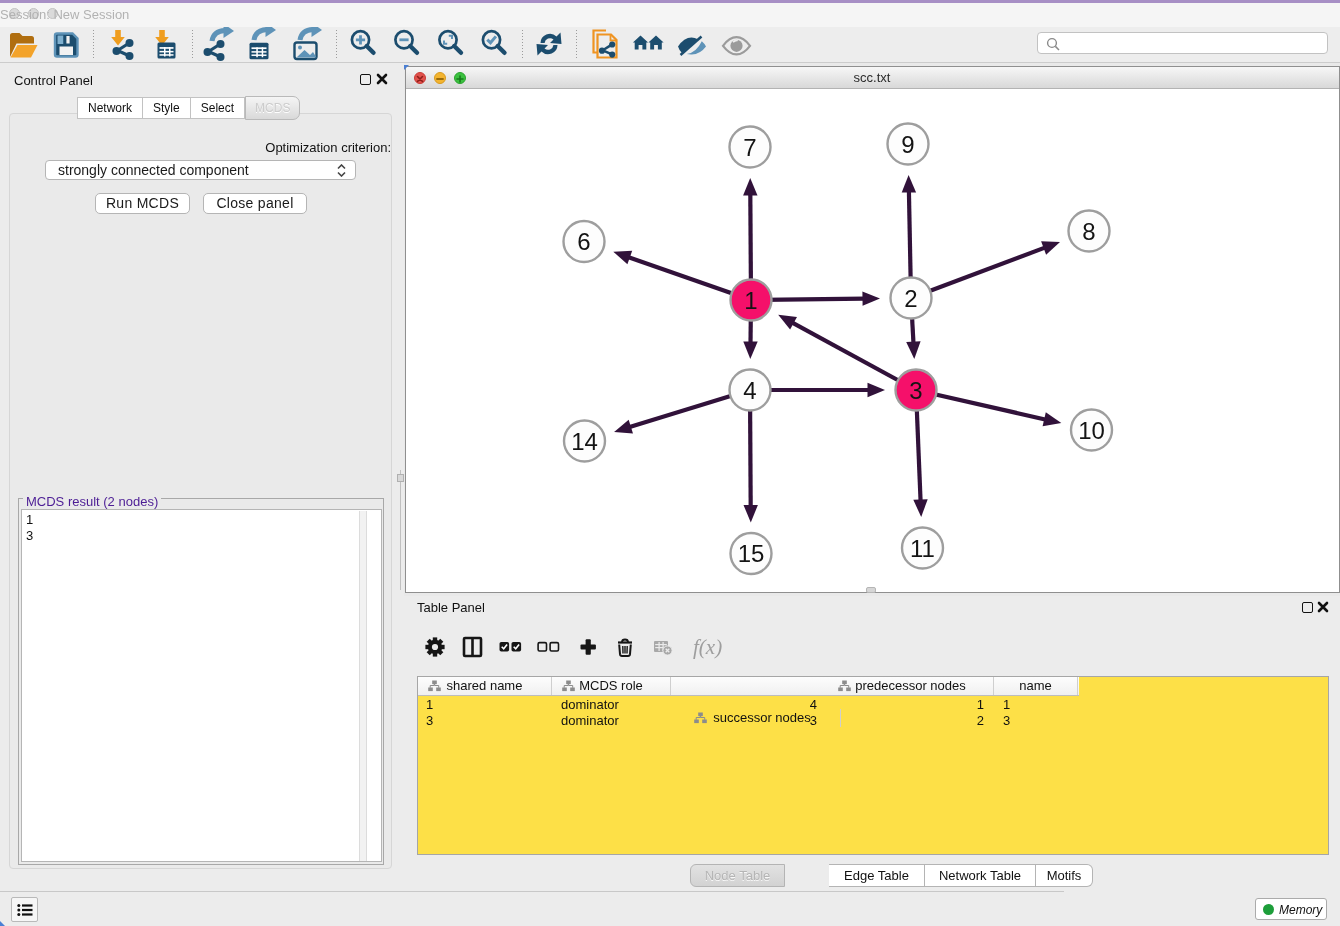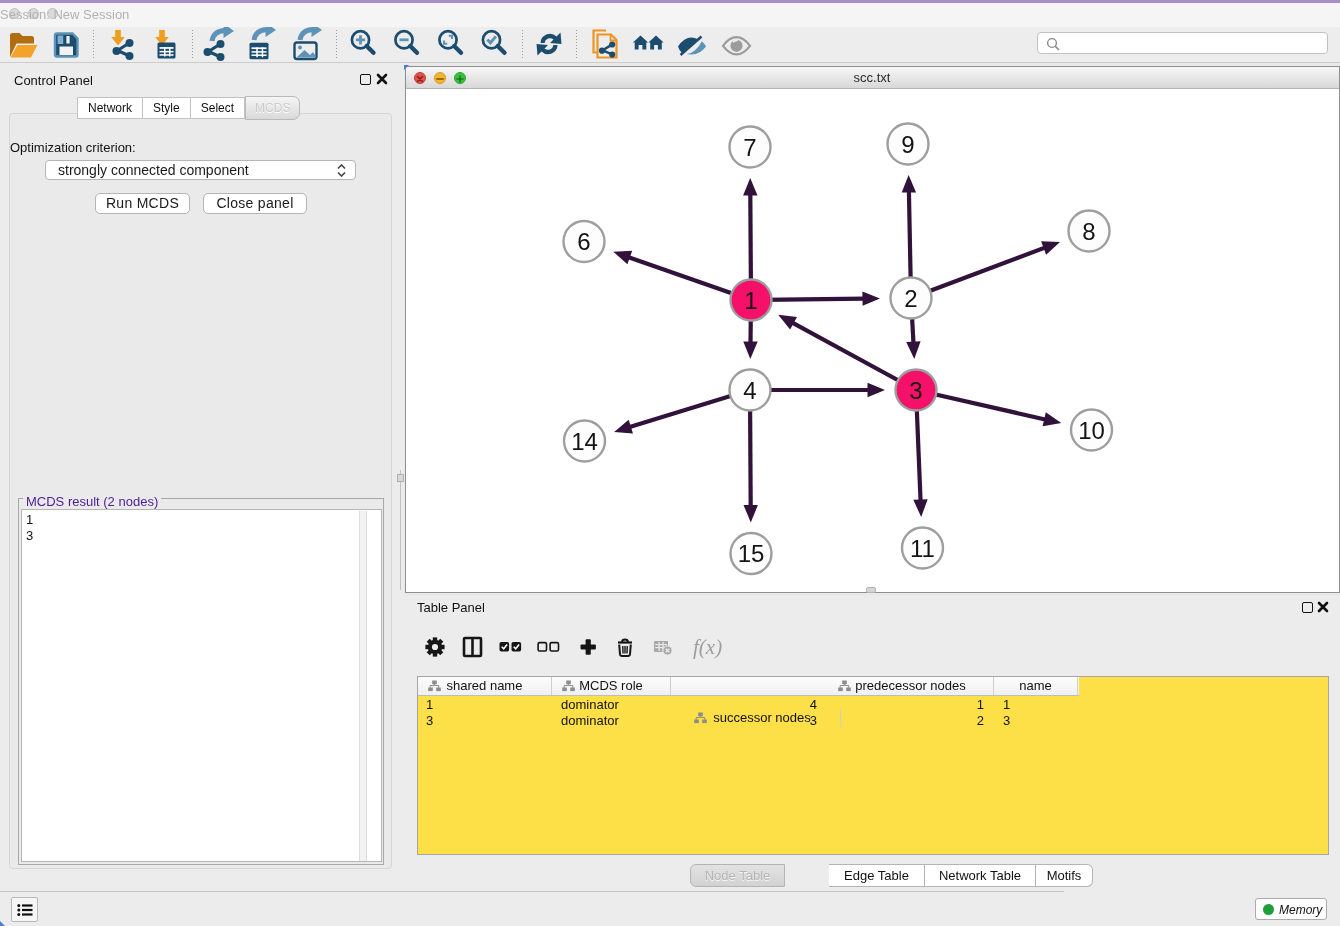--- a/index.html
+++ b/index.html
@@ -16,21 +16,21 @@
   #cpanel{left:0;top:63px;width:404px;height:828px;background:#ececec;}
   #cpanel .hdr{left:14px;top:10px;font-size:13px;color:#111;}
   .sqbtn{width:11px;height:11px;border:1.6px solid #111;border-radius:2px;box-sizing:border-box;background:transparent;}
   #cptabs{top:34px;left:77px;height:20px;}
   .cptab{float:left;height:20px;line-height:20px;padding:0 10px;background:#fff;border:1px solid #c2c2c2;border-left:none;
      font-size:12px;color:#111;}
   .cptab.first{border-left:1px solid #c2c2c2;}
   .cptab.sel{background:linear-gradient(#f5f5f5,#d9d9d9);color:#ccc;text-shadow:0 1px 0 #fff;
      border-radius:0 7px 7px 0;border:1px solid #b9b9b9;margin-top:-1px;height:22px;line-height:22px;padding:0 9px;}
   #cpbody{left:9px;top:50px;width:383px;height:756px;background:#eaeaea;border:1px solid #d6d6d6;border-radius:4px;box-sizing:border-box;}
-  #optlabel{left:0;top:26px;width:100%;text-align:left;font-size:13px;color:#111;}
+  #optlabel{left:0;top:26px;width:100%;text-align:right;font-size:13px;color:#111;}
   #optsel{left:35px;top:46px;width:311px;height:20px;background:#fff;border:1px solid #b5b5b5;border-radius:4px;box-sizing:border-box;
      font-size:14px;color:#1a1a1a;line-height:18px;padding-left:12px;}
   .btn{height:21px;background:#fff;border:1px solid #b5b5b5;border-radius:5px;box-sizing:border-box;
      font-size:14px;color:#1a1a1a;text-align:center;line-height:19px;letter-spacing:0.3px;}
   
   #mcdsbox{left:8px;top:384px;width:366px;height:367px;border:1px solid #a8a8a8;box-sizing:border-box;}
   #mcdstext{left:2px;top:10px;width:361px;height:353px;background:#fff;border:1px solid #b5b5b5;box-sizing:border-box;
      font-size:13px;color:#111;line-height:16px;padding:2px 0 0 4px;}
   #mcdsleg{left:4px;top:-5px;background:#eaeaea;padding:0 3px;font-size:13px;color:#4c1d95;}
   

